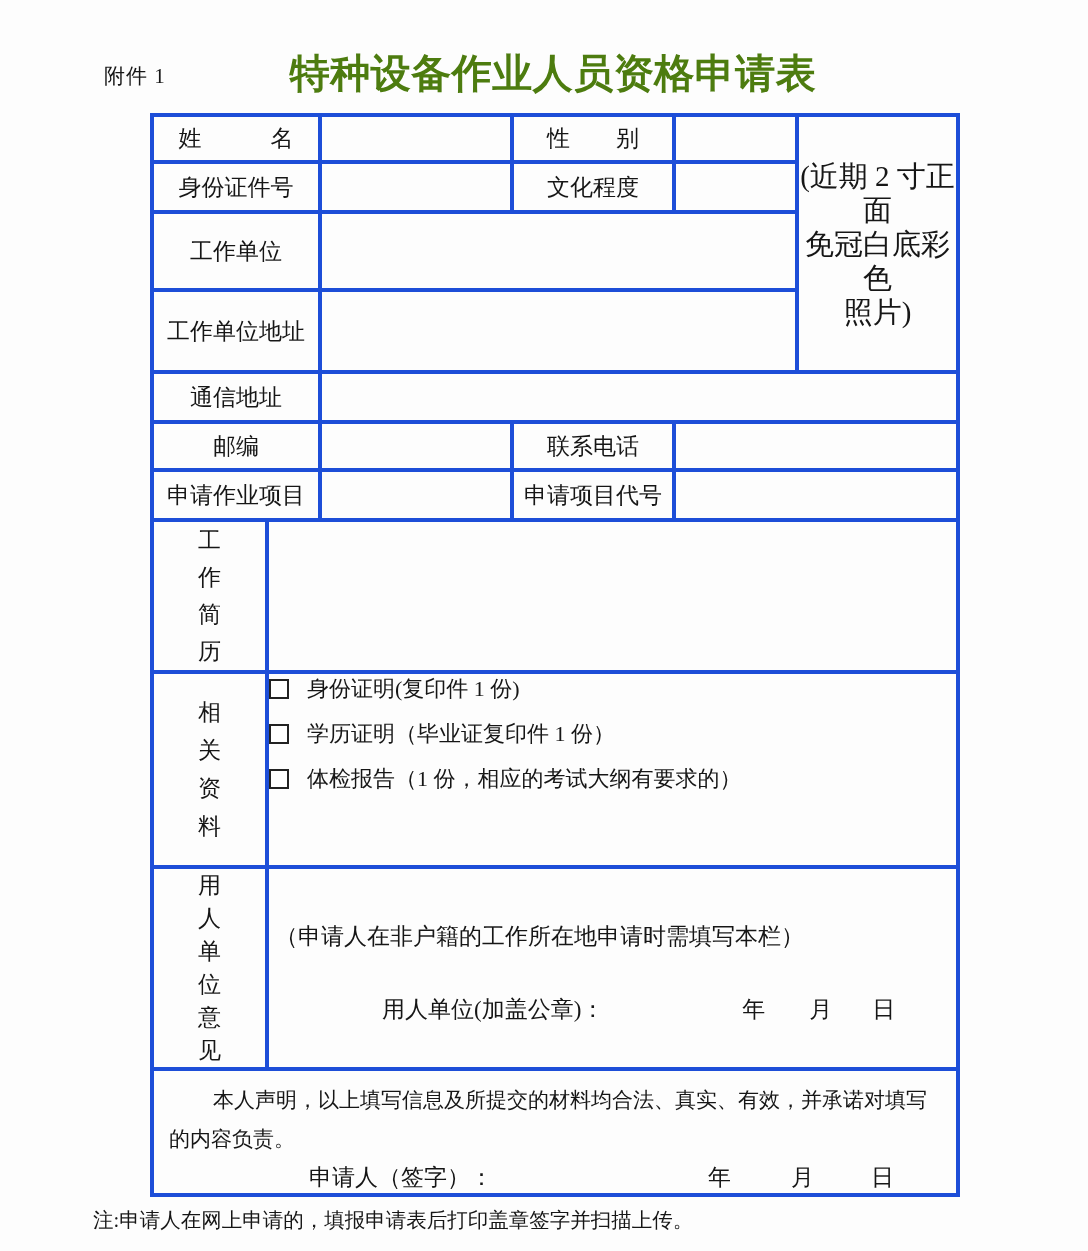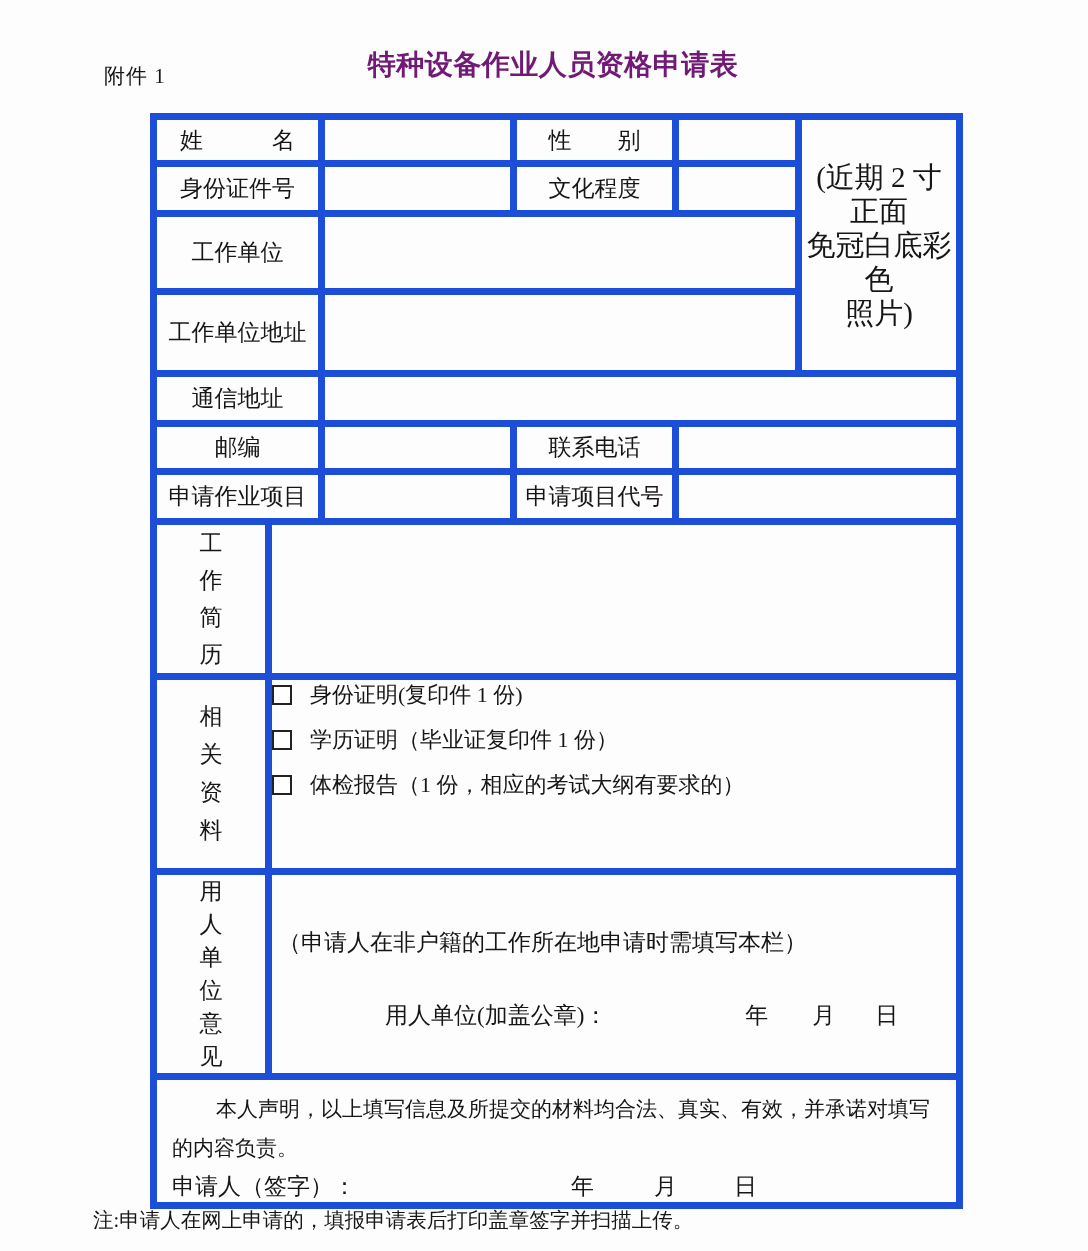--- a/index.html
+++ b/index.html
@@ -11,34 +11,34 @@
   }
   .sheet { position: relative; width: 1088px; height: 1251px; overflow: hidden; }
 
   .attachment {
     position: absolute; left: 104px; top: 62px;
     font-size: 21px; letter-spacing: 1px;
   }
   .doc-title {
     position: absolute; left: 150px; top: 46px; width: 806px;
     text-align: center;
-    font-size: 28px; font-weight: bold;
+    font-size: 40px; font-weight: bold;
     font-family: "Liberation Sans", "DejaVu Sans", sans-serif;
     letter-spacing: 0.5px;
-    color: #701a75;
+    color: #4d7c0f;
   }
 
   table.form {
     position: absolute; left: 150px; top: 113px;
     width: 806px;
     border-collapse: collapse; table-layout: fixed;
     border: 3px solid #161616;
   }
   table.form td {
-    border: 7px solid #1d4ed8;
+    border: 4px solid #1d4ed8;
     padding: 0;
     font-size: 23px;
     overflow: hidden;
   }
   .lbl { text-align: center; vertical-align: middle; }
   .val { vertical-align: middle; }
 
   .vlabel {
     width: 30px; margin: 0 auto;
     word-break: break-all;
@@ -65,21 +65,21 @@
   .emp-sign { margin-top: 42px; display: flex; align-items: flex-start; }
   .emp-sign .sign-label { margin-left: 107px; }
   .emp-sign .y { margin-left: 138px; }
   .emp-sign .m { margin-left: 44px; }
   .emp-sign .d { margin-left: 40px; }
 
   .decl-cell { vertical-align: top; }
   .decl-inner { padding: 10px 15px 0 15px; }
   .decl-text { margin: 0; font-size: 21px; line-height: 39px; text-indent: 44px; }
   .decl-sign { margin-top: 3px; display: flex; align-items: baseline; font-size: 23px; }
-  .decl-sign .sign-label { }
+  .decl-sign .sign-label { margin-left: 140px; }
   .decl-sign .y { margin-left: 215px; }
   .decl-sign .m { margin-left: 60px; }
   .decl-sign .d { margin-left: 57px; }
 
   .footnote {
     position: absolute; left: 93px; top: 1206px;
     font-size: 20.5px;
   }
 </style>
 </head>

